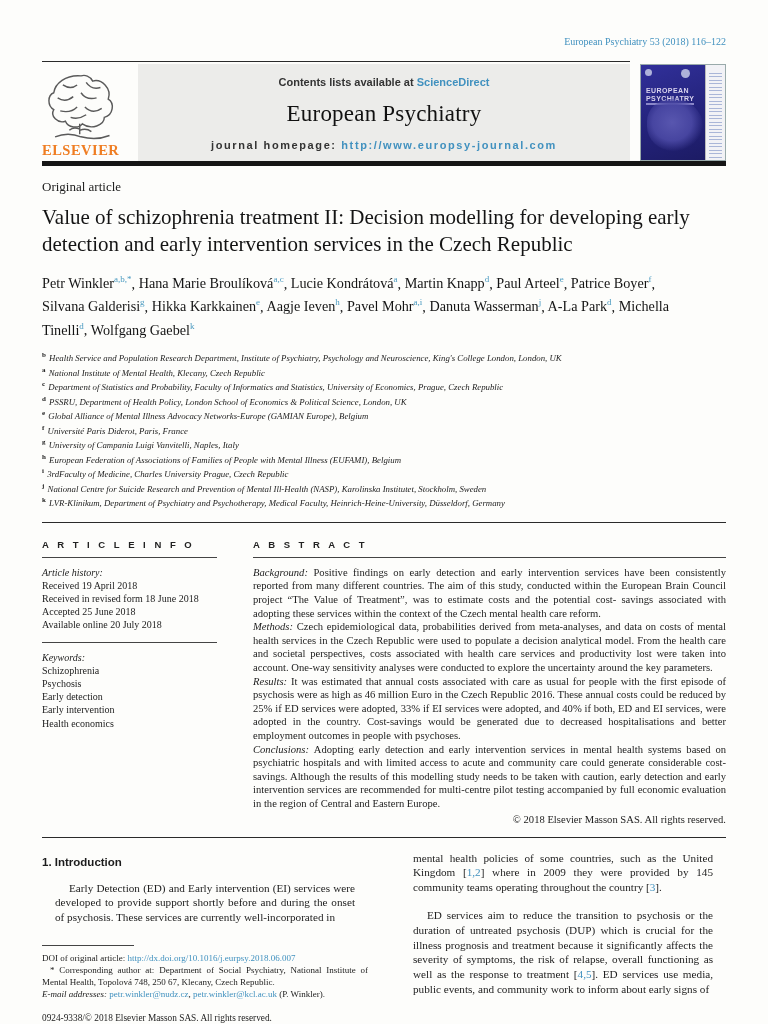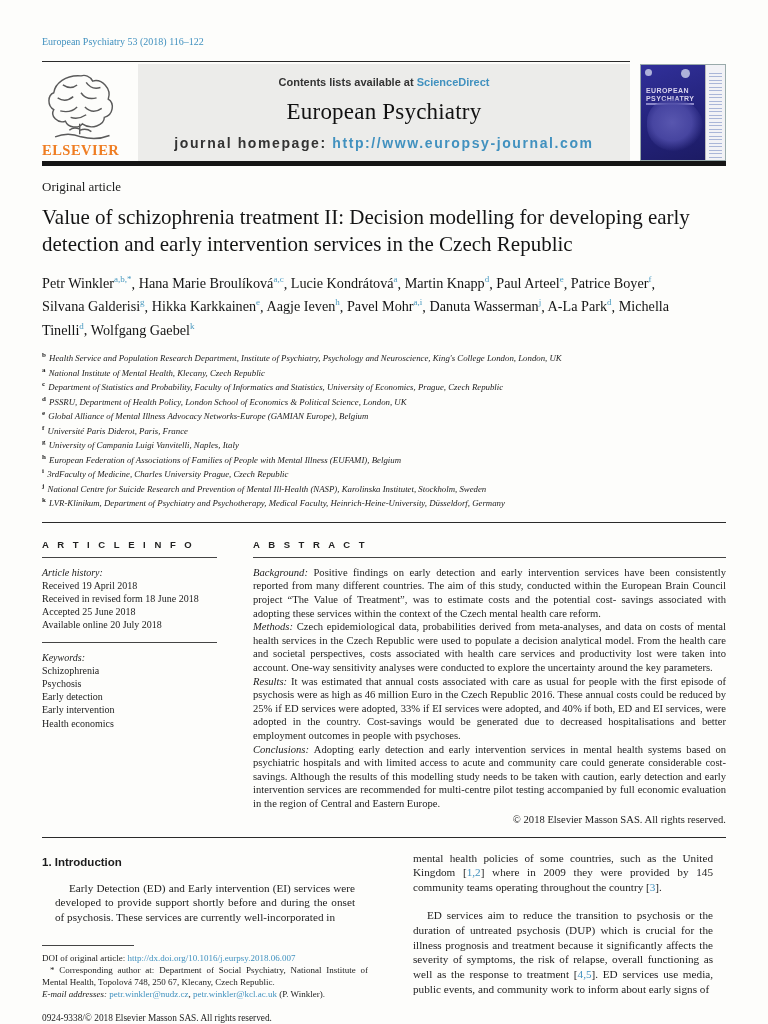--- a/index.html
+++ b/index.html
@@ -5,31 +5,31 @@
   html,body{margin:0;padding:0;background:#e9e9e9;}
   .page{
     width:768px;height:1024px;box-sizing:border-box;
     background:#fdfdfb;margin:0 auto;position:relative;
     padding:36px 42px 0 42px;
     font-family:"Liberation Serif","DejaVu Serif",serif;
     color:#1c1c1c;overflow:hidden;
   }
   .lnk{color:#4191bf;text-decoration:none;}
   
-  .citation{ text-align:left;font-size:10px;color:#4191bf;margin-bottom:14px;}
+  .citation{ text-align:right;font-size:10px;color:#4191bf;margin-bottom:14px;}
   
   .mast-rule{border:0;border-top:1.3px solid #2a2a2a;margin:0 96px 0 0;}
   .masthead{display:flex;align-items:stretch;height:97px;margin-top:2px;}
   .logo-block{width:96px;display:flex;flex-direction:column;align-items:flex-start;justify-content:flex-end;padding:2px 4px 2px 0;box-sizing:border-box;}
   .logo-tree{width:78px;height:70px;}
   .logo-word{font-size:14.5px;color:#ef7d22;letter-spacing:.5px;font-weight:bold;font-family:"Liberation Serif",serif;}
   .graybox{flex:1;background:#ececea;text-align:center;display:flex;flex-direction:column;justify-content:space-between;padding:12px 6px 10px;box-sizing:border-box;}
   .contents-line{font-family:"Liberation Sans","DejaVu Sans",sans-serif;font-size:11px;font-weight:bold;color:#333;}
   .journal-title{font-size:23px;color:#111;letter-spacing:.2px;}
-  .homepage-line{font-family:"Liberation Sans","DejaVu Sans",sans-serif;font-size:14px;font-weight:bold;letter-spacing:1.6px;color:#333;}
+  .homepage-line{font-family:"Liberation Sans","DejaVu Sans",sans-serif;font-size:11px;font-weight:bold;letter-spacing:1.6px;color:#333;}
   .cover{width:86px;margin-left:10px;background:linear-gradient(160deg,#31309a 0%,#232279 55%,#1b1a61 100%);position:relative;border:1px solid #9aa;box-sizing:border-box;overflow:hidden;}
   .cover-map{position:absolute;left:6px;top:34px;width:56px;height:52px;background:radial-gradient(ellipse at 45% 45%,#5e5cb5 0%,#4b49a5 45%,transparent 72%);border-radius:45% 55% 50% 50%;opacity:.9;}
   .cover-title{position:absolute;left:5px;top:22px;font-family:"Liberation Sans",sans-serif;font-size:7px;line-height:7.5px;color:#d8d3ee;letter-spacing:.4px;font-weight:bold;}
   .cover-sub{position:absolute;left:5px;top:38px;width:48px;height:2px;background:#8a87c9;}
   .cover-strip{position:absolute;right:0;top:0;width:19px;height:100%;background:#f2f2f6;border-left:1px solid #bbb;
     background-image:repeating-linear-gradient(#aab6d8 0px,#aab6d8 1px,transparent 1px,transparent 3.5px);
     background-size:13px 100%;background-position:3px 8px;background-repeat:no-repeat;}
   .cover-dot{position:absolute;width:7px;height:7px;border-radius:50%;background:#cfd5ec;opacity:.8;}
   .thick-bar{height:4.5px;background:#151515;margin-top:0;}
   

